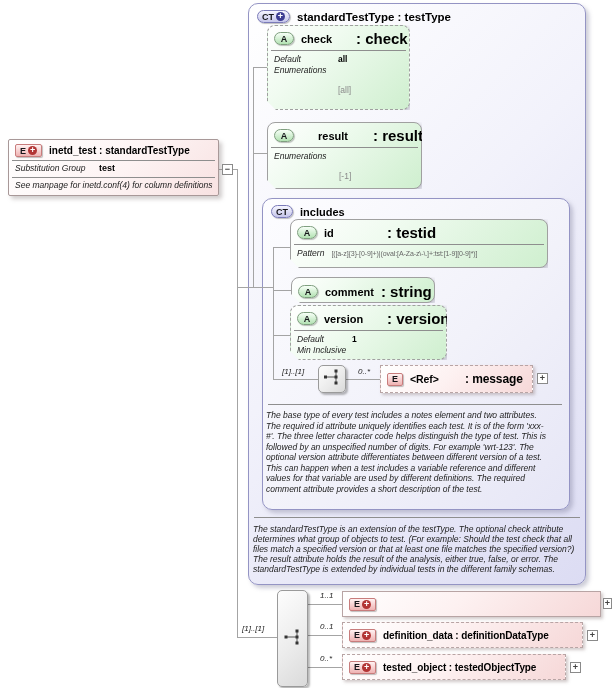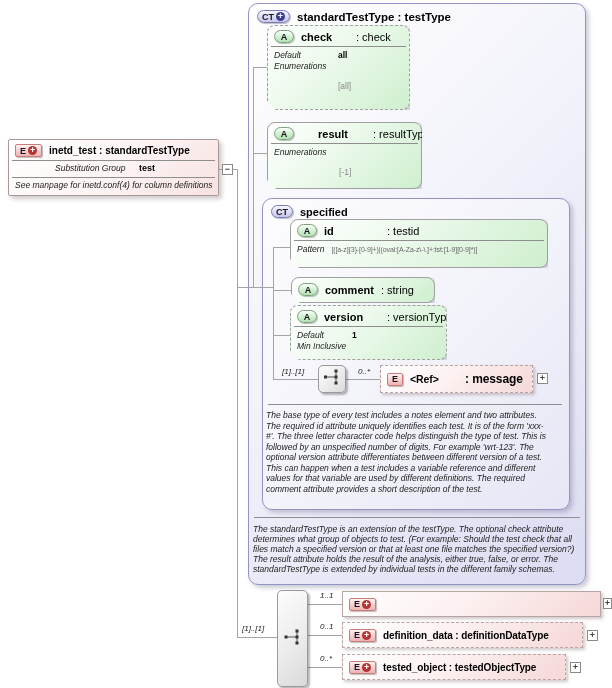--- a/index.html
+++ b/index.html
@@ -30,21 +30,21 @@
   .pc-navy{background:#3c3c92;}
   .pc-red{background:#b23434;}
   .attr-box{position:absolute;border:1px solid #a0a0a0;border-radius:8px 8px 8px 0;
     background:linear-gradient(135deg,#ffffff 0%,#f0fbf0 35%,#cfefcf 100%);
     clip-path:polygon(0 0,100% 0,100% 100%,9px 100%,0 calc(100% - 9px));
     filter:drop-shadow(2px 2px 2px rgba(110,110,130,.38));box-sizing:border-box;}
   .dashed{border-style:dashed !important;}
   .attr-hdr{display:flex;align-items:center;gap:7px;padding:4px 6px 2px;}
   .attr-name{font-weight:bold;font-size:11px;width:56px;flex:none;white-space:nowrap;}
   .attr-name.auto{width:auto;}
-  .attr-type{font-weight:normal;font-size:11px;white-space:nowrap;}
+  .attr-type{font-weight:bold;font-size:15px;white-space:nowrap;}
   .hdiv{height:1px;background:#8e8e8e;margin:1px 3px;}
   .props{padding:2px 6px;}
   .prow{display:flex;font-size:8.5px;line-height:1.3;}
   .plabel{font-style:italic;color:#222;flex:none;}
   .pv-strong{font-weight:bold;color:#000;}
   .pv-gray{color:#8a8a8a;margin-top:20px;}
   .pattern-val{color:#666;font-size:7px;letter-spacing:-0.1px;white-space:nowrap;padding-top:1px;}
   .pink-box{position:absolute;border:1px solid #b8a4a4;background:
     linear-gradient(135deg,#ffffff 0%,#fdf1f1 45%,#f6d8d8 100%);
     box-shadow:2px 2px 3px rgba(120,100,100,.35);display:flex;align-items:center;
@@ -77,21 +77,21 @@
       </span>
       <span class="box-title t-lg">standardTestType : testType</span>
     </div>
   </div>
 
   <div class="big-box" id="tt-box" style="left:262px;top:198px;width:308px;height:312px;">
     <div class="box-hdr">
       <span class="badge ct-badge">
         <span>CT</span>
       </span>
-      <span class="box-title t-md">specified</span>
+      <span class="box-title t-md">includes</span>
     </div>
   </div>
 
   <div class="ln" style="left:219px;top:169px;width:19px;height:1px;"></div>
   <div class="ln" style="left:237px;top:169px;width:1px;height:469px;"></div>
   <div class="ln" style="left:237px;top:287px;width:36px;height:1px;"></div>
   <div class="ln" style="left:253px;top:67px;width:1px;height:221px;"></div>
   <div class="ln" style="left:253px;top:67px;width:14px;height:1px;"></div>
   <div class="ln" style="left:253px;top:153px;width:14px;height:1px;"></div>
   <div class="ln" style="left:273px;top:247px;width:1px;height:132px;"></div>
@@ -111,21 +111,21 @@
   <div id="root-el" style="left:8px;top:139px;width:211px;height:57px;">
     <div class="box-hdr">
       <span class="badge e-badge">
         <span>E</span>
         <span class="plus-circle pc-red">+</span>
       </span>
       <span class="box-title root-title">inetd_test : standardTestType</span>
     </div>
     <div class="hdiv"></div>
     <div class="prow" style="padding:1px 6px;">
-      <span class="plabel" style="width:84px;margin-left:40px;">Substitution Group</span>
+      <span class="plabel" style="width:84px;">Substitution Group</span>
       <span class="pv-strong" style="font-size:9px;">test</span>
     </div>
     <div class="hdiv"></div>
     <div class="prow" style="padding:1px 6px;">
         <span class="plabel">See manpage for inetd.conf(4) for column definitions</span>
       </div>
   </div>
 
   <div class="toggle" style="left:222px;top:164px;">−</div>
 

